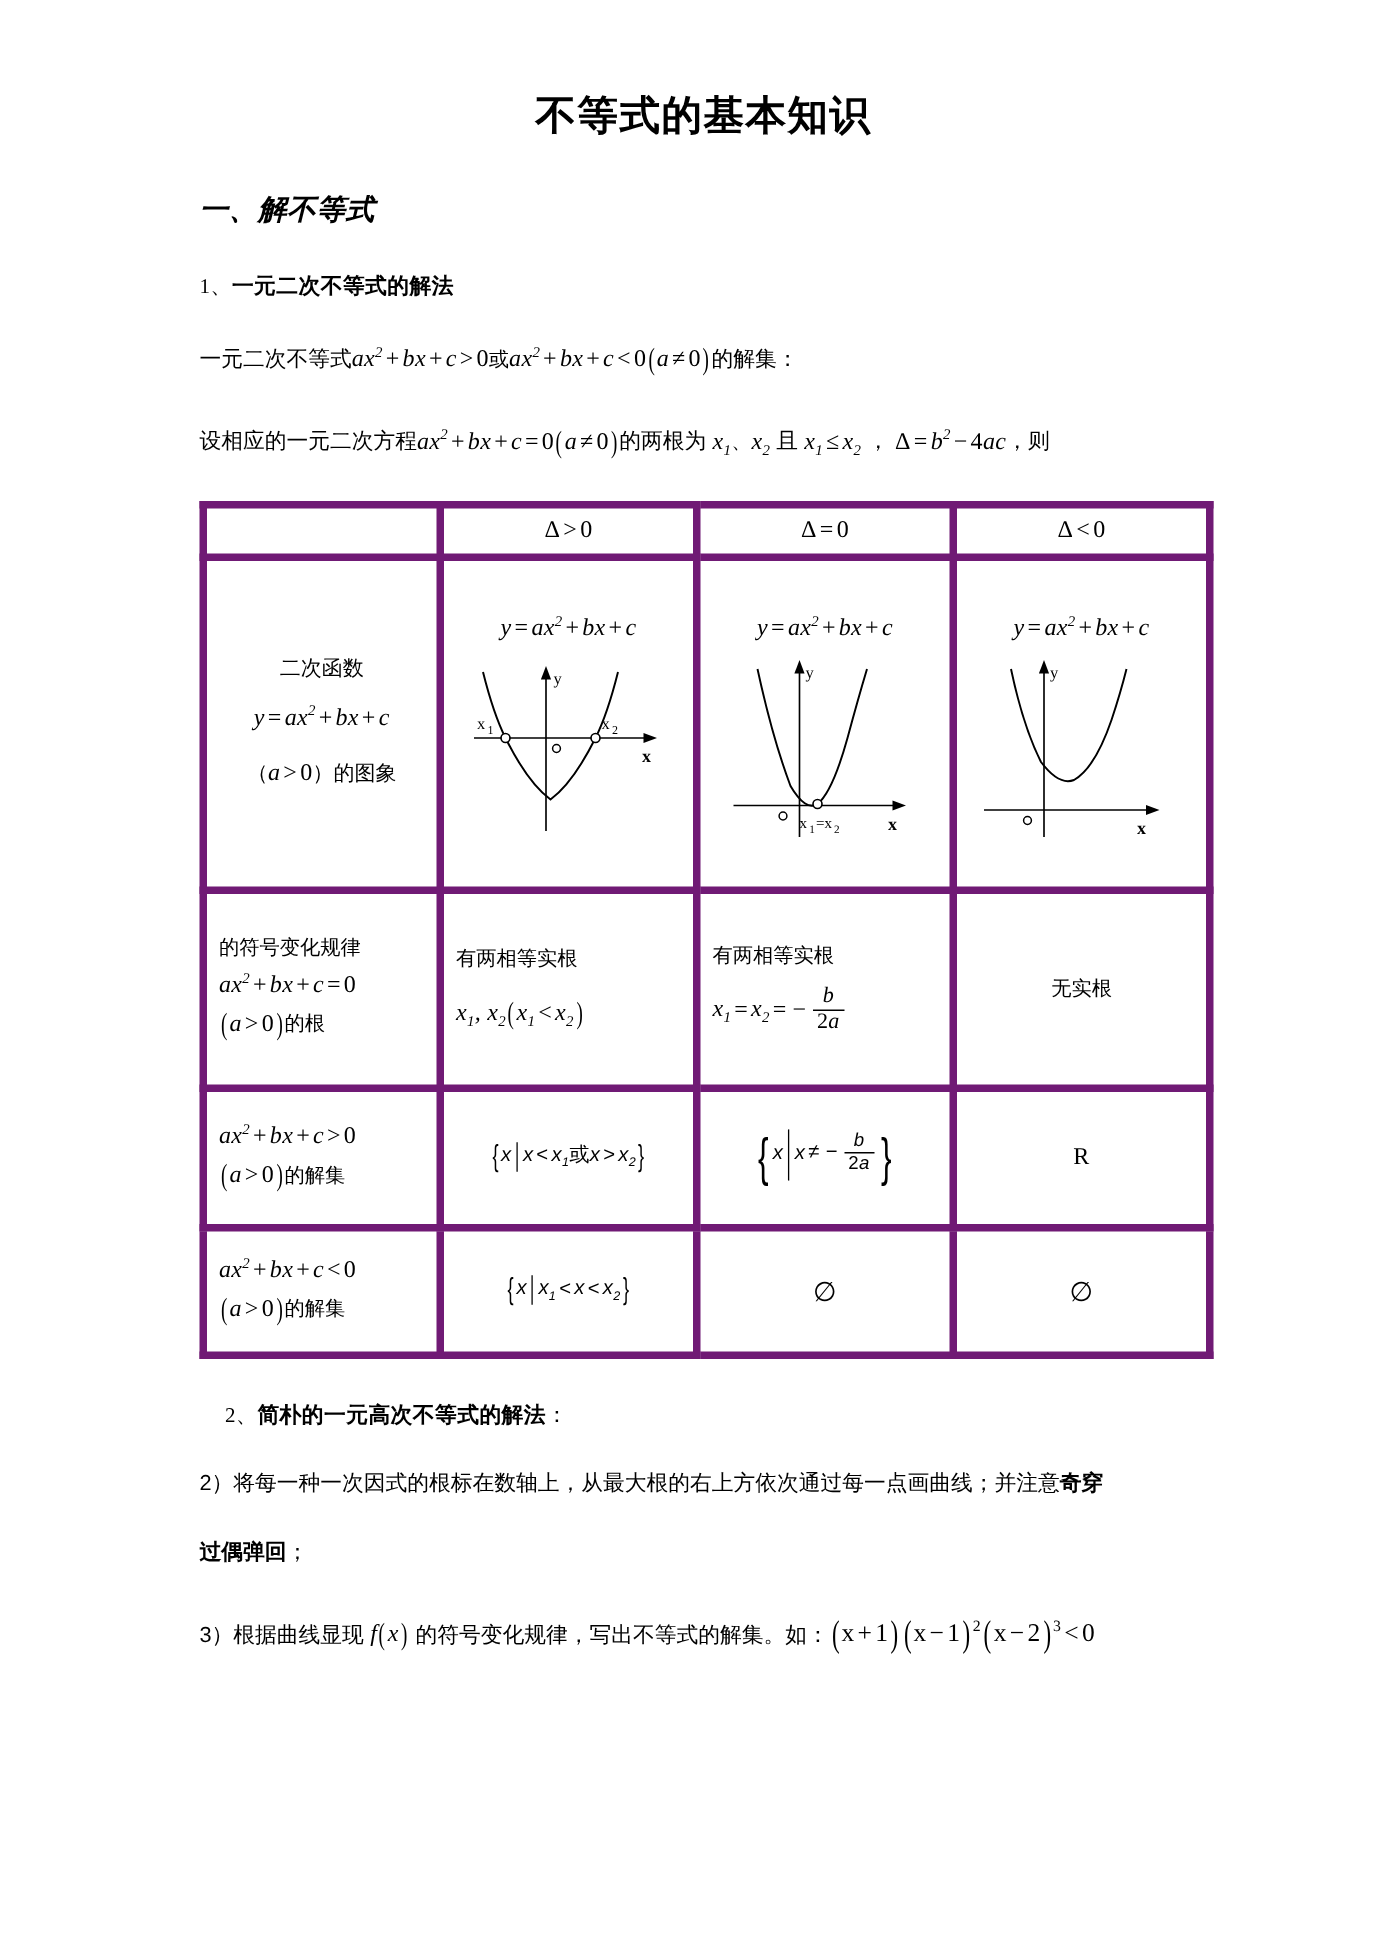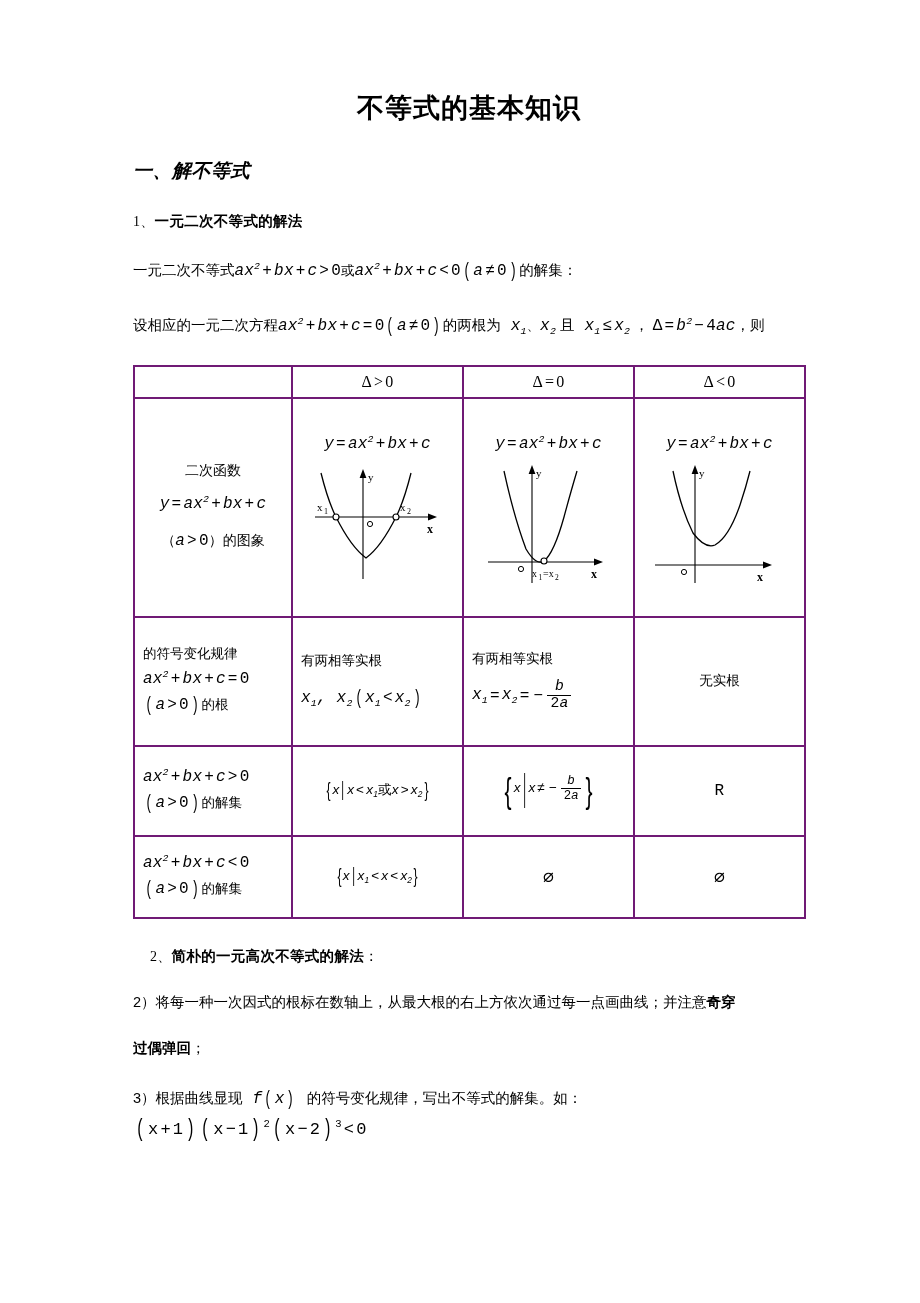--- a/index.html
+++ b/index.html
@@ -29,21 +29,21 @@
   }
 
   
   .doc-title {
     font-family: "Liberation Sans", "DejaVu Sans", sans-serif;
     font-weight: bold;
     font-size: 27px;
     text-align: center;
     letter-spacing: 1px;
     margin: 0;
-    padding-top: 92px;
+    padding-top: 61px;
     line-height: 1.2;
   }
   .h1 {
     font-family: "Liberation Sans", "DejaVu Sans", sans-serif;
     font-weight: bold;
     font-size: 19px;
     margin: 0;
     padding-top: 34px;
     letter-spacing: 0.5px;
     font-style: italic;
@@ -70,21 +70,21 @@
   }
   .indent-para {
     padding-left: 17px;
   }
   .bold-run {
     font-weight: bold;
   }
 
   
   .m {
-    font-family: Liberation Mono, monospace;
+    font-family: Liberation Serif, serif;
     font-style: italic;
     font-size: 16px;
     white-space: nowrap;
     letter-spacing: 0.2px;
   }
   .m .up { font-style: normal; }
   .m sup {
     font-size: 0.62em;
     vertical-align: super;
     font-style: italic;
@@ -136,21 +136,21 @@
   .vbar.tall { transform: scaleY(2.7) scaleX(0.8); }
 
   
   table.grid {
     border-collapse: collapse;
     width: 672px;
     margin-top: 24px;
     table-layout: fixed;
   }
   table.grid td {
-    border: 2px solid #701a75;
+    border: 5px solid #701a75;
     padding: 6px 8px;
     vertical-align: middle;
     font-family: "Liberation Sans", "DejaVu Sans", sans-serif;
     font-size: 13.5px;
   }
   .col-label { width: 158px; }
   .col-d { width: 171px; }
   td.ctr { text-align: center; }
   td.lbl-center { text-align: center; }
   .cell-line { padding: 3px 0; }

